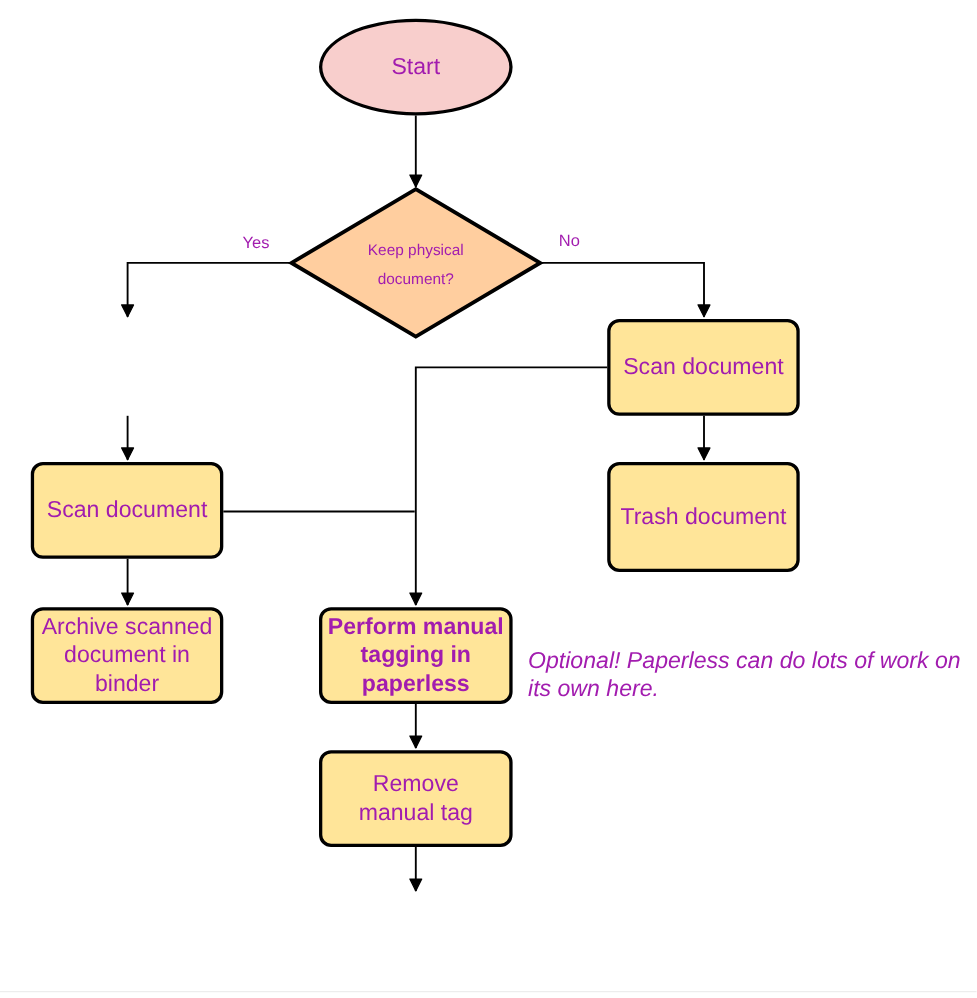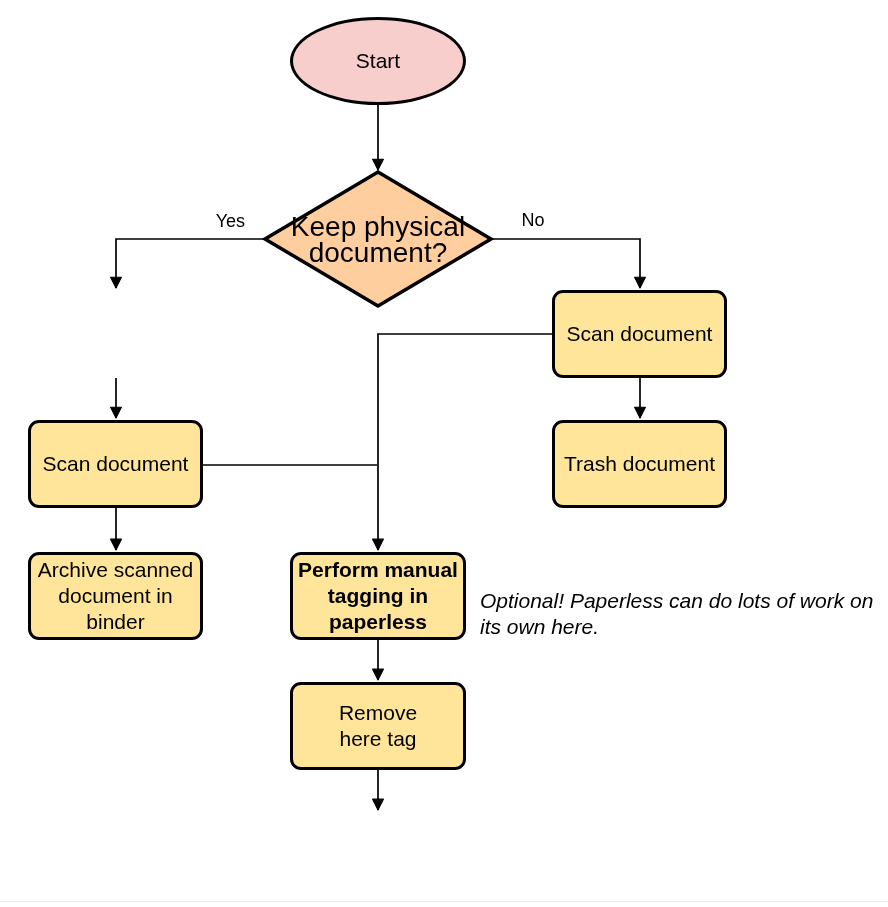--- a/index.html
+++ b/index.html
@@ -2,21 +2,21 @@
 <html><head>
 <meta charset="utf-8">
 <style>
   html, body { margin: 0; padding: 0; background: #ffffff; }
   .canvas {
     position: relative;
     width: 888px;
     height: 907px;
     background: #ffffff;
     font-family: "Liberation Sans", sans-serif;
-    color: #000000;
+    color: #a21caf;
     overflow: hidden;
   }
   .edges {
     position: absolute;
     left: 0; top: 0;
     width: 888px; height: 907px;
   }
   .edge { stroke: #000000; stroke-width: 1.7; fill: none; }
   .node {
     position: absolute;
@@ -31,27 +31,27 @@
   }
   .process { border-radius: 11px; }
   .terminal { border-radius: 50%; border-width: 3.5px; }
   .node-label { white-space: pre-line; }
   .decision-label {
     position: absolute;
     display: flex;
     align-items: center;
     justify-content: center;
     text-align: center;
-    font-size: 28px;
+    font-size: 14px;
     line-height: 26px;
     white-space: pre-line;
   }
   .edge-label {
     position: absolute;
-    font-size: 18px;
+    font-size: 15px;
     line-height: 20px;
   }
   .annotation {
     position: absolute;
     font-style: italic;
     font-size: 21px;
     line-height: 26px;
     white-space: pre-line;
   }
   .page-edge {
@@ -89,51 +89,51 @@
 
   <div class="node terminal" style="left: 290px; top: 17px; width: 176px; height: 88px; background-color: rgb(248, 206, 204);">
     <span class="node-label">Start</span>
   </div>
 
   <div class="decision-label" style="left:288px; top:212px; width:180px; height:56px;">Keep physical
 document?</div>
 
   <div class="edge-label" style="left:195px; top:211px; width:50px; text-align:right;">Yes</div>
 
-  <div class="edge-label" style="left:508px; top:210px; width:50px; text-align:center;">No</div>
+  <div class="edge-label" style="left:508px; top:210px; width:50px; text-align:left;">No</div>
 
 
   <div class="node process" style="left: 28px; top: 420px; width: 175px; height: 88px; background-color: rgb(255, 229, 153);">
     <span class="node-label">Scan document</span>
   </div>
 
   <div class="node process" style="left: 28px; top: 552px; width: 175px; height: 88px; background-color: rgb(255, 229, 153); text-align: center;">
     <span class="node-label">Archive scanned
 document in
 binder</span>
   </div>
 
   <div class="node process" style="left: 552px; top: 290px; width: 175px; height: 88px; background-color: rgb(255, 229, 153);">
     <span class="node-label">Scan document</span>
   </div>
 
-  <div class="node process" style="left: 552px; top: 420px; width: 175px; height: 88px; background-color: rgb(255, 229, 153);">
+  <div class="node process" style="left: 552px; top: 420px; width: 175px; height: 100px; background-color: rgb(255, 229, 153);">
     <span class="node-label">Trash document</span>
   </div>
 
   <div class="node process" style="left: 290px; top: 552px; width: 176px; height: 88px; background-color: rgb(255, 229, 153); font-weight: bold;">
     <span class="node-label">Perform manual
 tagging in
 paperless</span>
   </div>
 
   <div class="annotation" style="left:480px; top:588px; width:410px;">Optional! Paperless can do lots of work on
 its own here.</div>
 
   <div class="node process" style="left: 290px; top: 682px; width: 176px; height: 88px; background-color: rgb(255, 229, 153);">
     <span class="node-label">Remove
-here tag</span>
+manual tag</span>
   </div>
 
 
   <div class="page-edge"></div>
 
 </div>
 
 </body></html>

